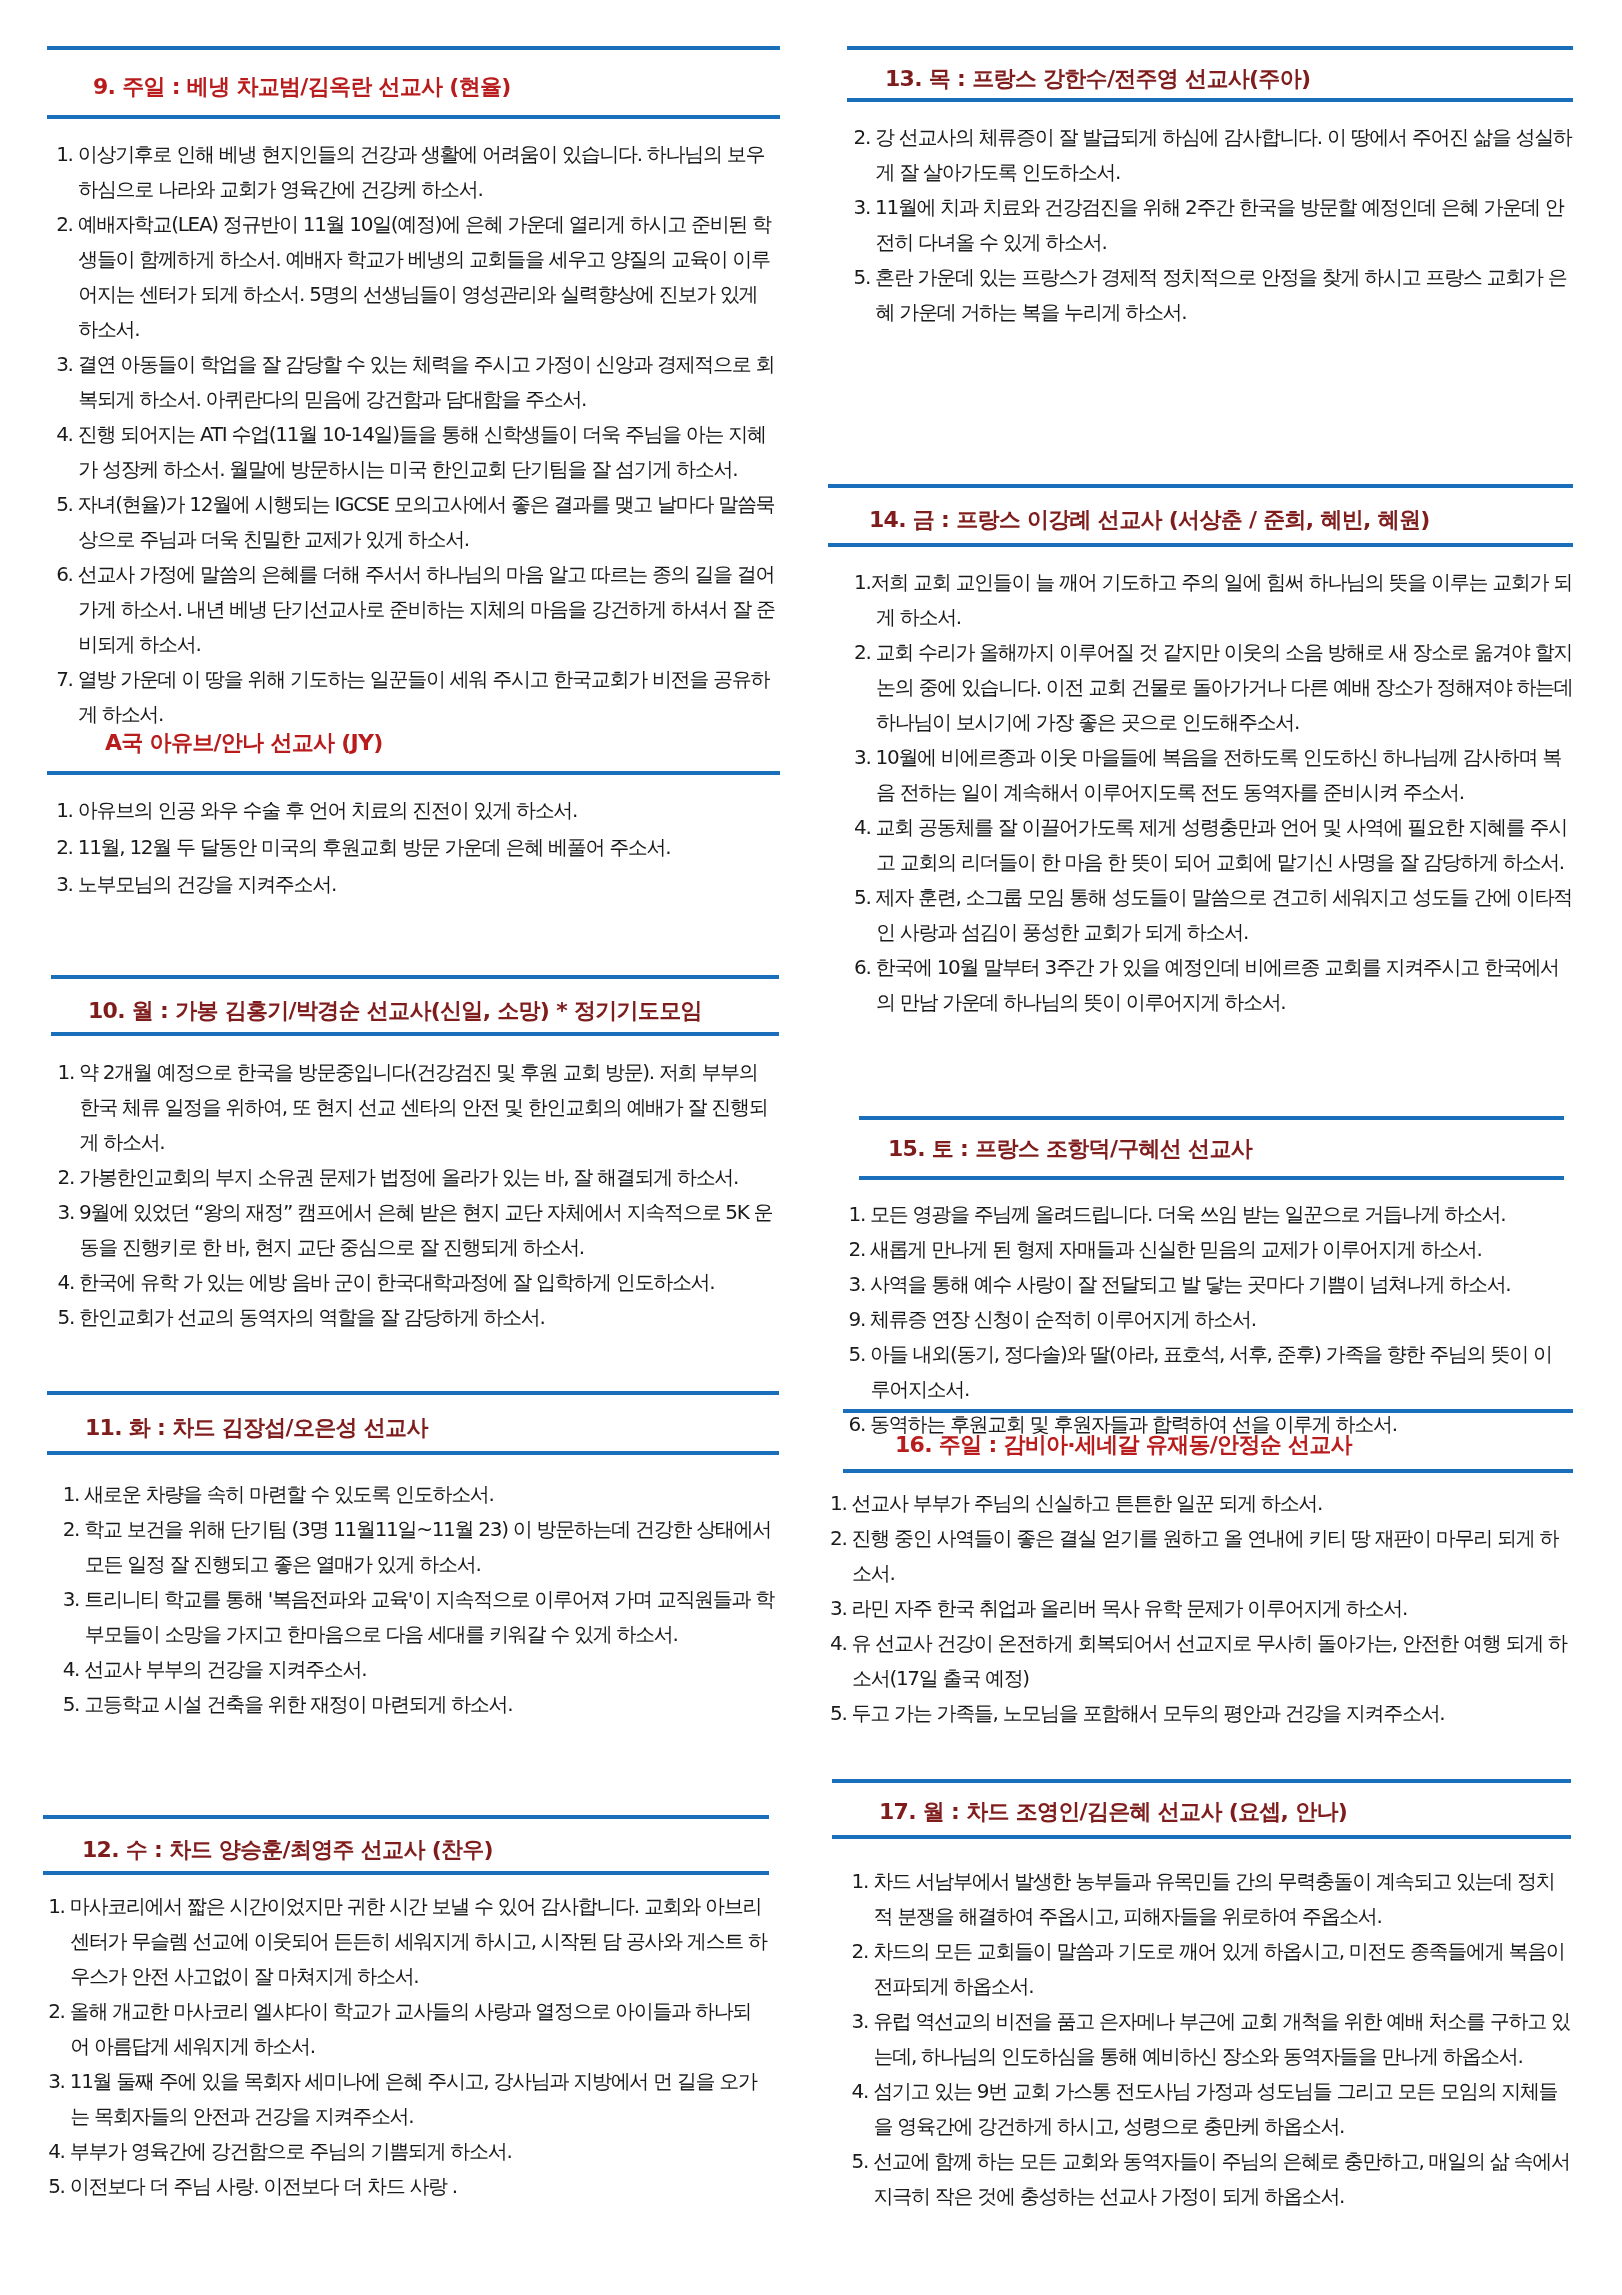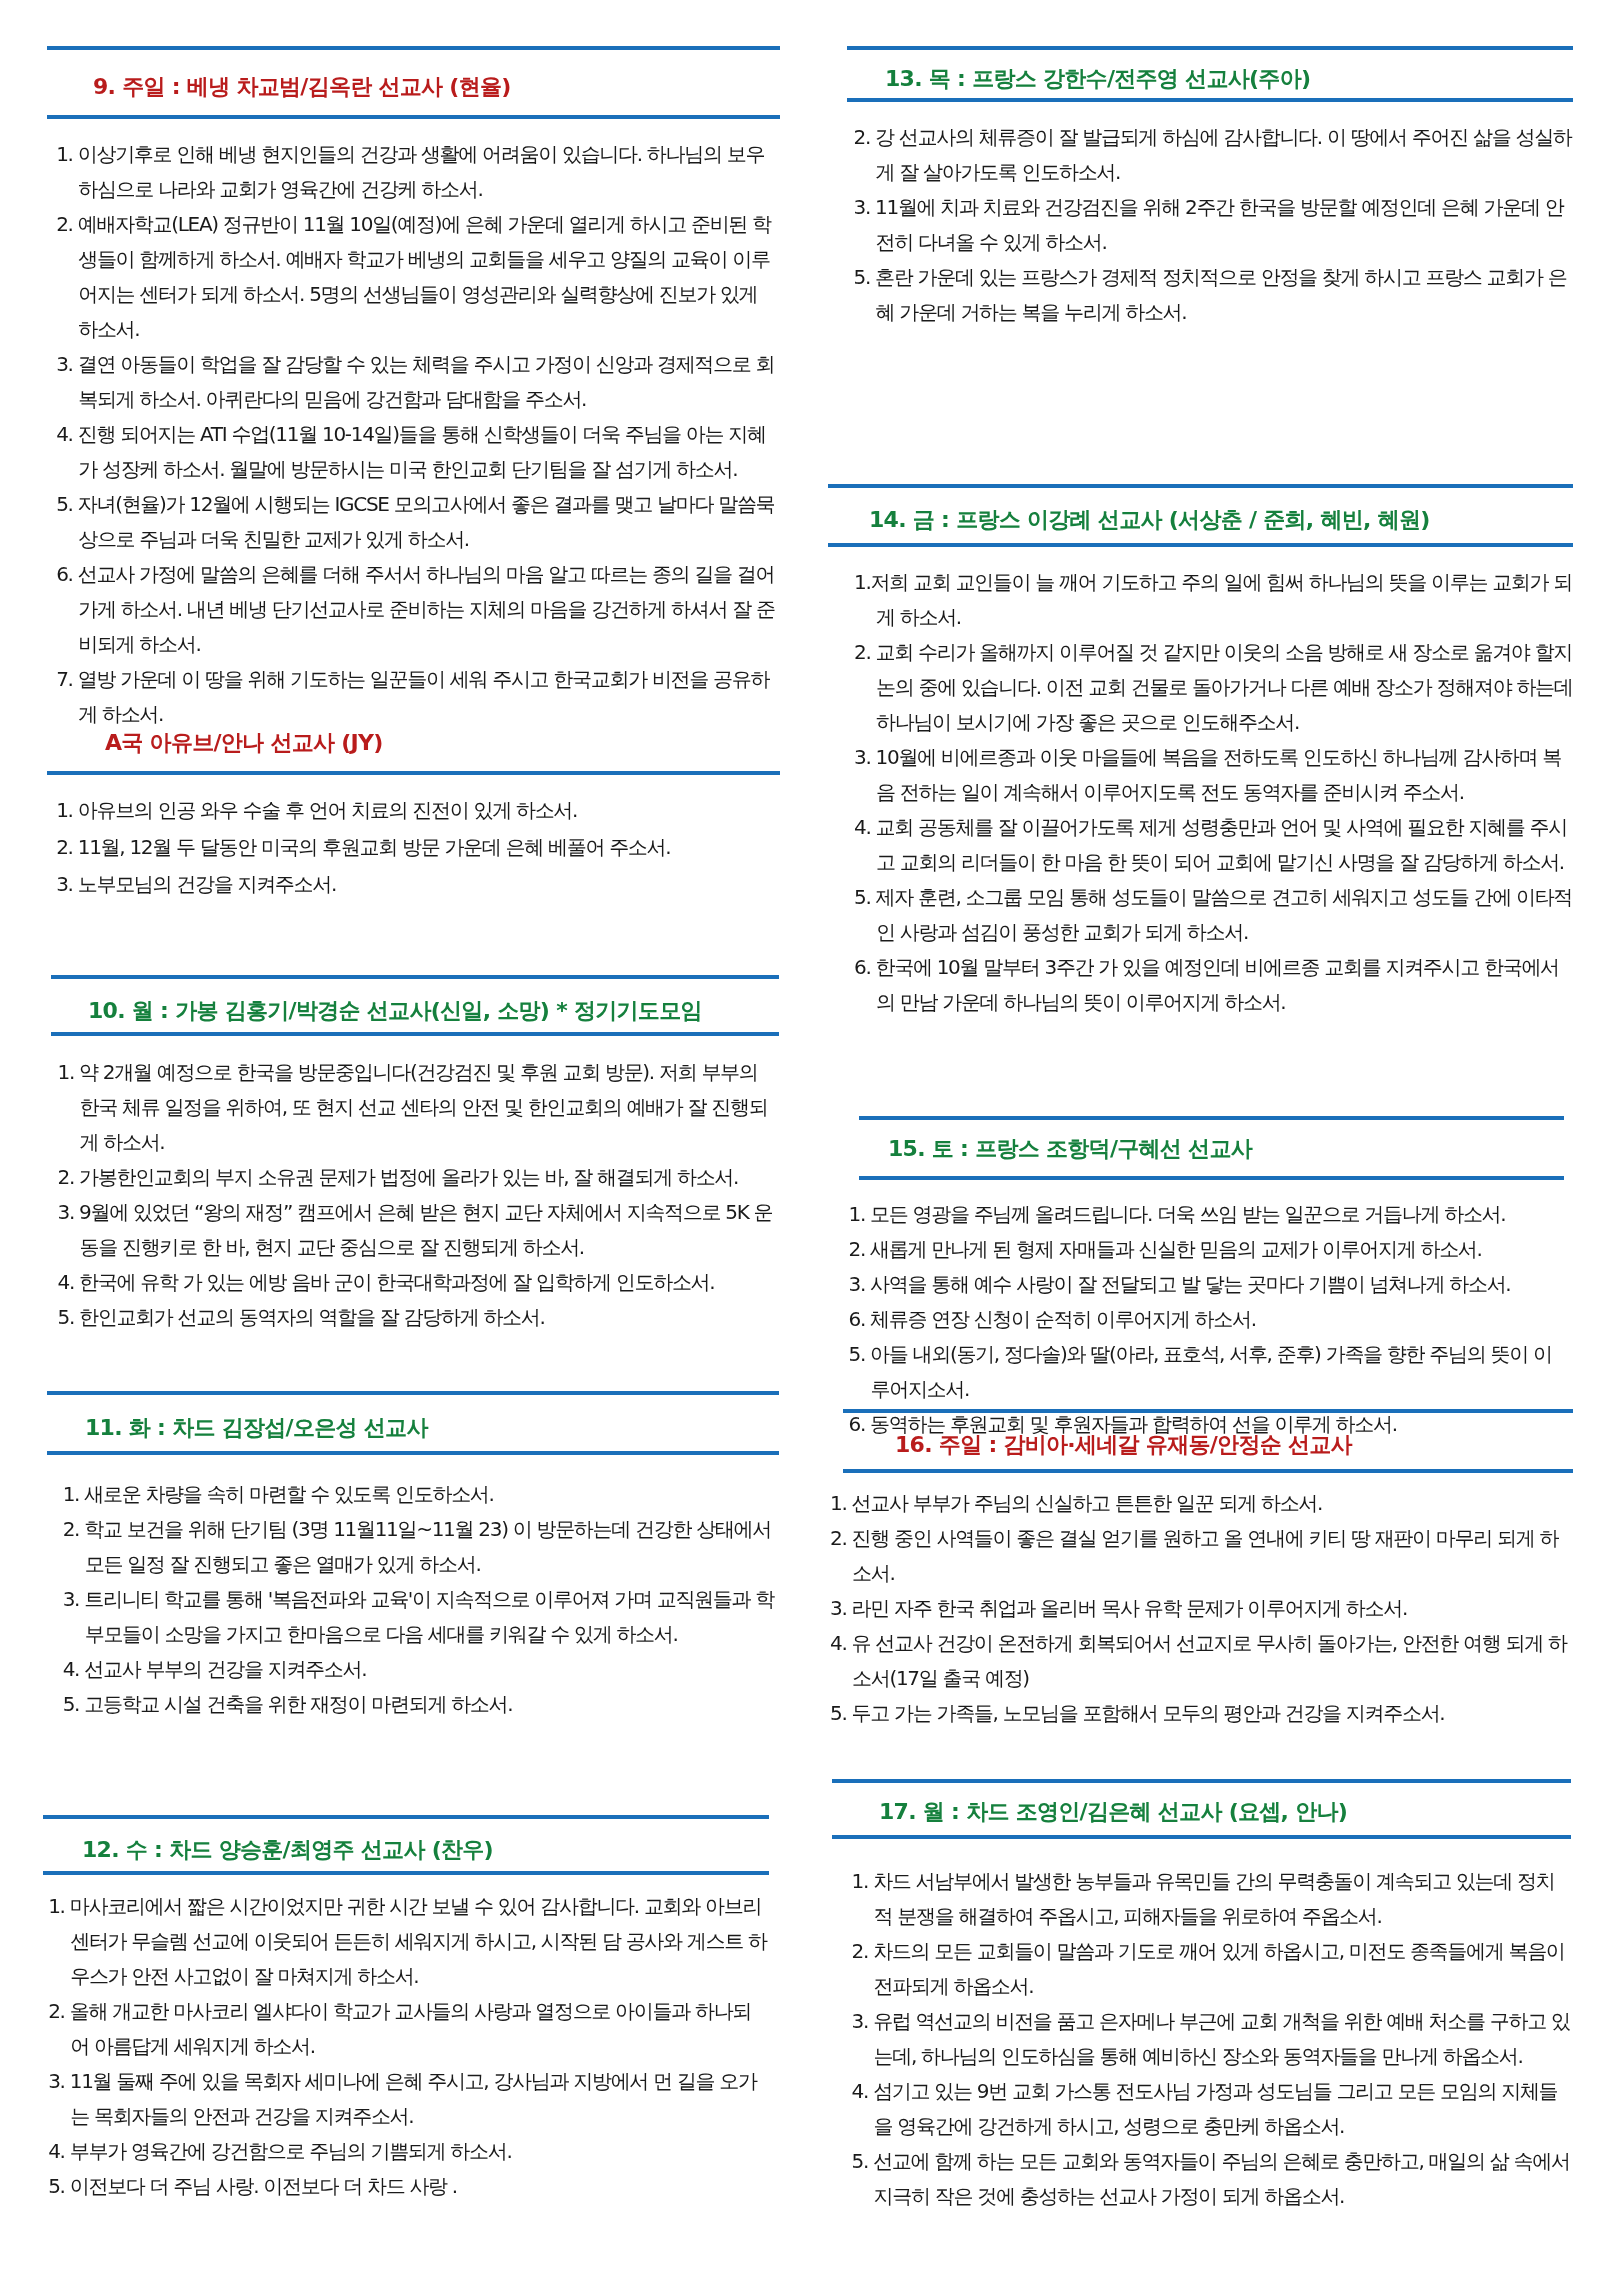--- a/index.html
+++ b/index.html
@@ -2,21 +2,21 @@
 <html style="font-size:10.5px"><head>
 <meta charset="utf-8">
 <style>
   html, body { margin:0; padding:0; background:#ffffff; }
   body { width:1623px; height:2295px; position:relative; overflow:hidden;
          font-family:"DejaVu Sans","Liberation Sans",sans-serif; color:#111111; }
   .section { position:absolute; }
   .rule { height:3.9px; background:#1a6fba; }
   .title { font-weight:bold; font-size:22px; letter-spacing:-0.7px; white-space:nowrap; }
   .title.red { color:#b91c1c; }
-  .title.blue { color:#15803d; }
+  .title.blue { color:#7f1d1d; }
   .items { list-style:none; margin:0; padding:0; }
   .item { font-size:20px; line-height:35px; letter-spacing:-1.3px; color:#1a1a1a;
           padding-left:22px; text-indent:-22px; }
 </style>
 </head>
 <body>
 
 <div class="section" style="left:47px; top:46px; width:733px;">
   <div class="rule"></div>
   <div class="title red" style="margin:22px 0 0 46px; height:39px;">9. 주일 : 베냉 차교범/김옥란 선교사 (현율)</div>
@@ -107,21 +107,21 @@
 </div>
 
 <div class="section" style="left:859px; top:1116px; width:705px;">
   <div class="rule"></div>
   <div class="title blue" style="margin:14.4px 0 0 29px; height:38px;">15. 토 : 프랑스 조항덕/구혜선 선교사</div>
   <div class="rule" style="margin-top:3.9px;"></div>
   <ul class="items" style="margin-top:17px; padding-left:0px; margin-left:-10.5px;">
     <li class="item">1. 모든 영광을 주님께 올려드립니다. 더욱 쓰임 받는 일꾼으로 거듭나게 하소서.</li>
     <li class="item">2. 새롭게 만나게 된 형제 자매들과 신실한 믿음의 교제가 이루어지게 하소서.</li>
     <li class="item">3. 사역을 통해 예수 사랑이 잘 전달되고 발 닿는 곳마다 기쁨이 넘쳐나게 하소서.</li>
-    <li class="item">6. 체류증 연장 신청이 순적히 이루어지게 하소서.</li>
+    <li class="item">9. 체류증 연장 신청이 순적히 이루어지게 하소서.</li>
     <li class="item">5. 아들 내외(동기, 정다솔)와 딸(아라, 표호석, 서후, 준후) 가족을 향한 주님의 뜻이 이루어지소서.</li>
     <li class="item">6. 동역하는 후원교회 및 후원자들과 합력하여 선을 이루게 하소서.</li>
   </ul>
 </div>
 
 <div class="section" style="left:843px; top:1409px; width:730px;">
   <div class="rule"></div>
   <div class="title red" style="margin:17px 0 0 52px; height:35px;">16. 주일 : 감비아·세네갈 유재동/안정순 선교사</div>
   <div class="rule" style="margin-top:3.9px;"></div>
   <ul class="items" style="margin-top:13px; padding-left:0px; margin-left:-13px;">

